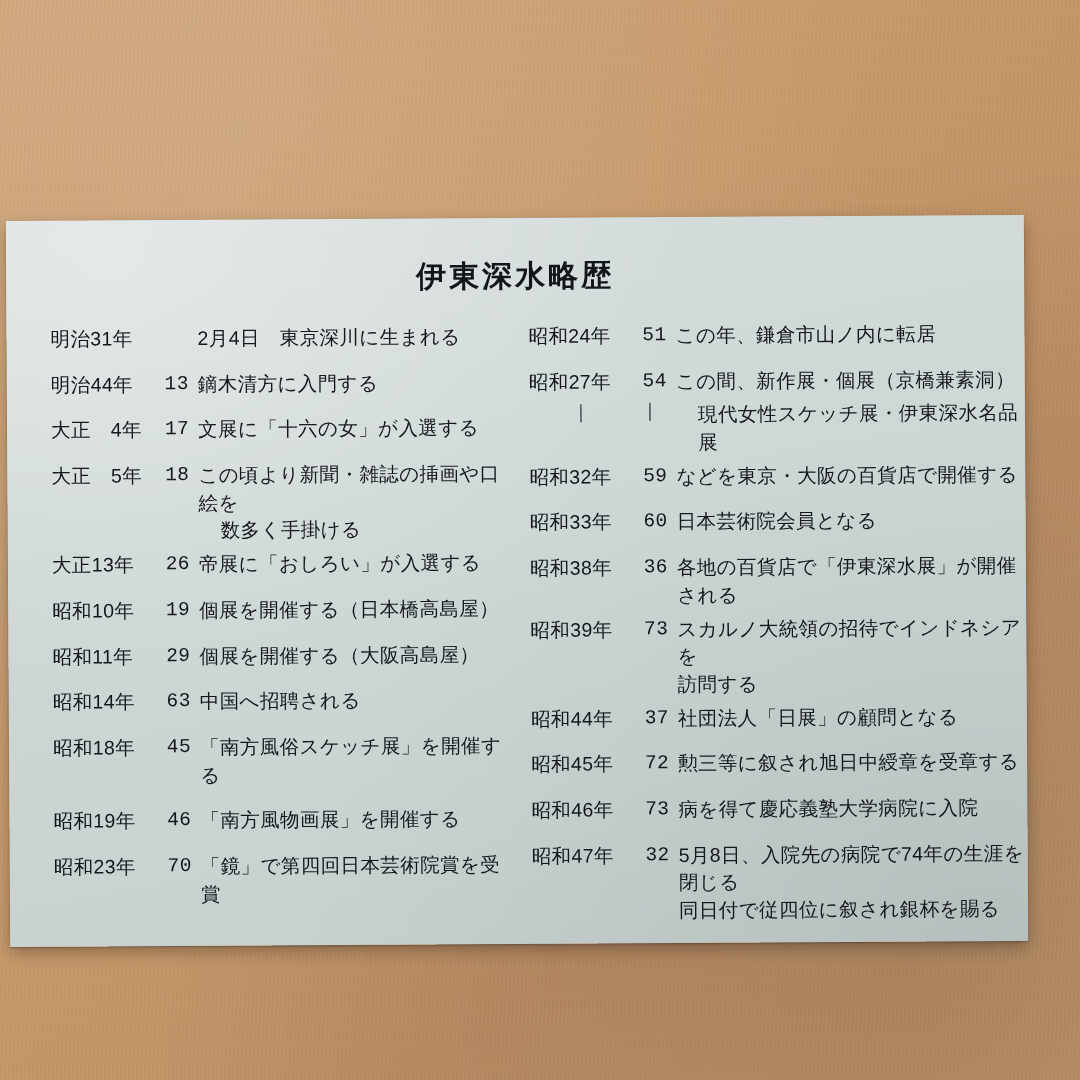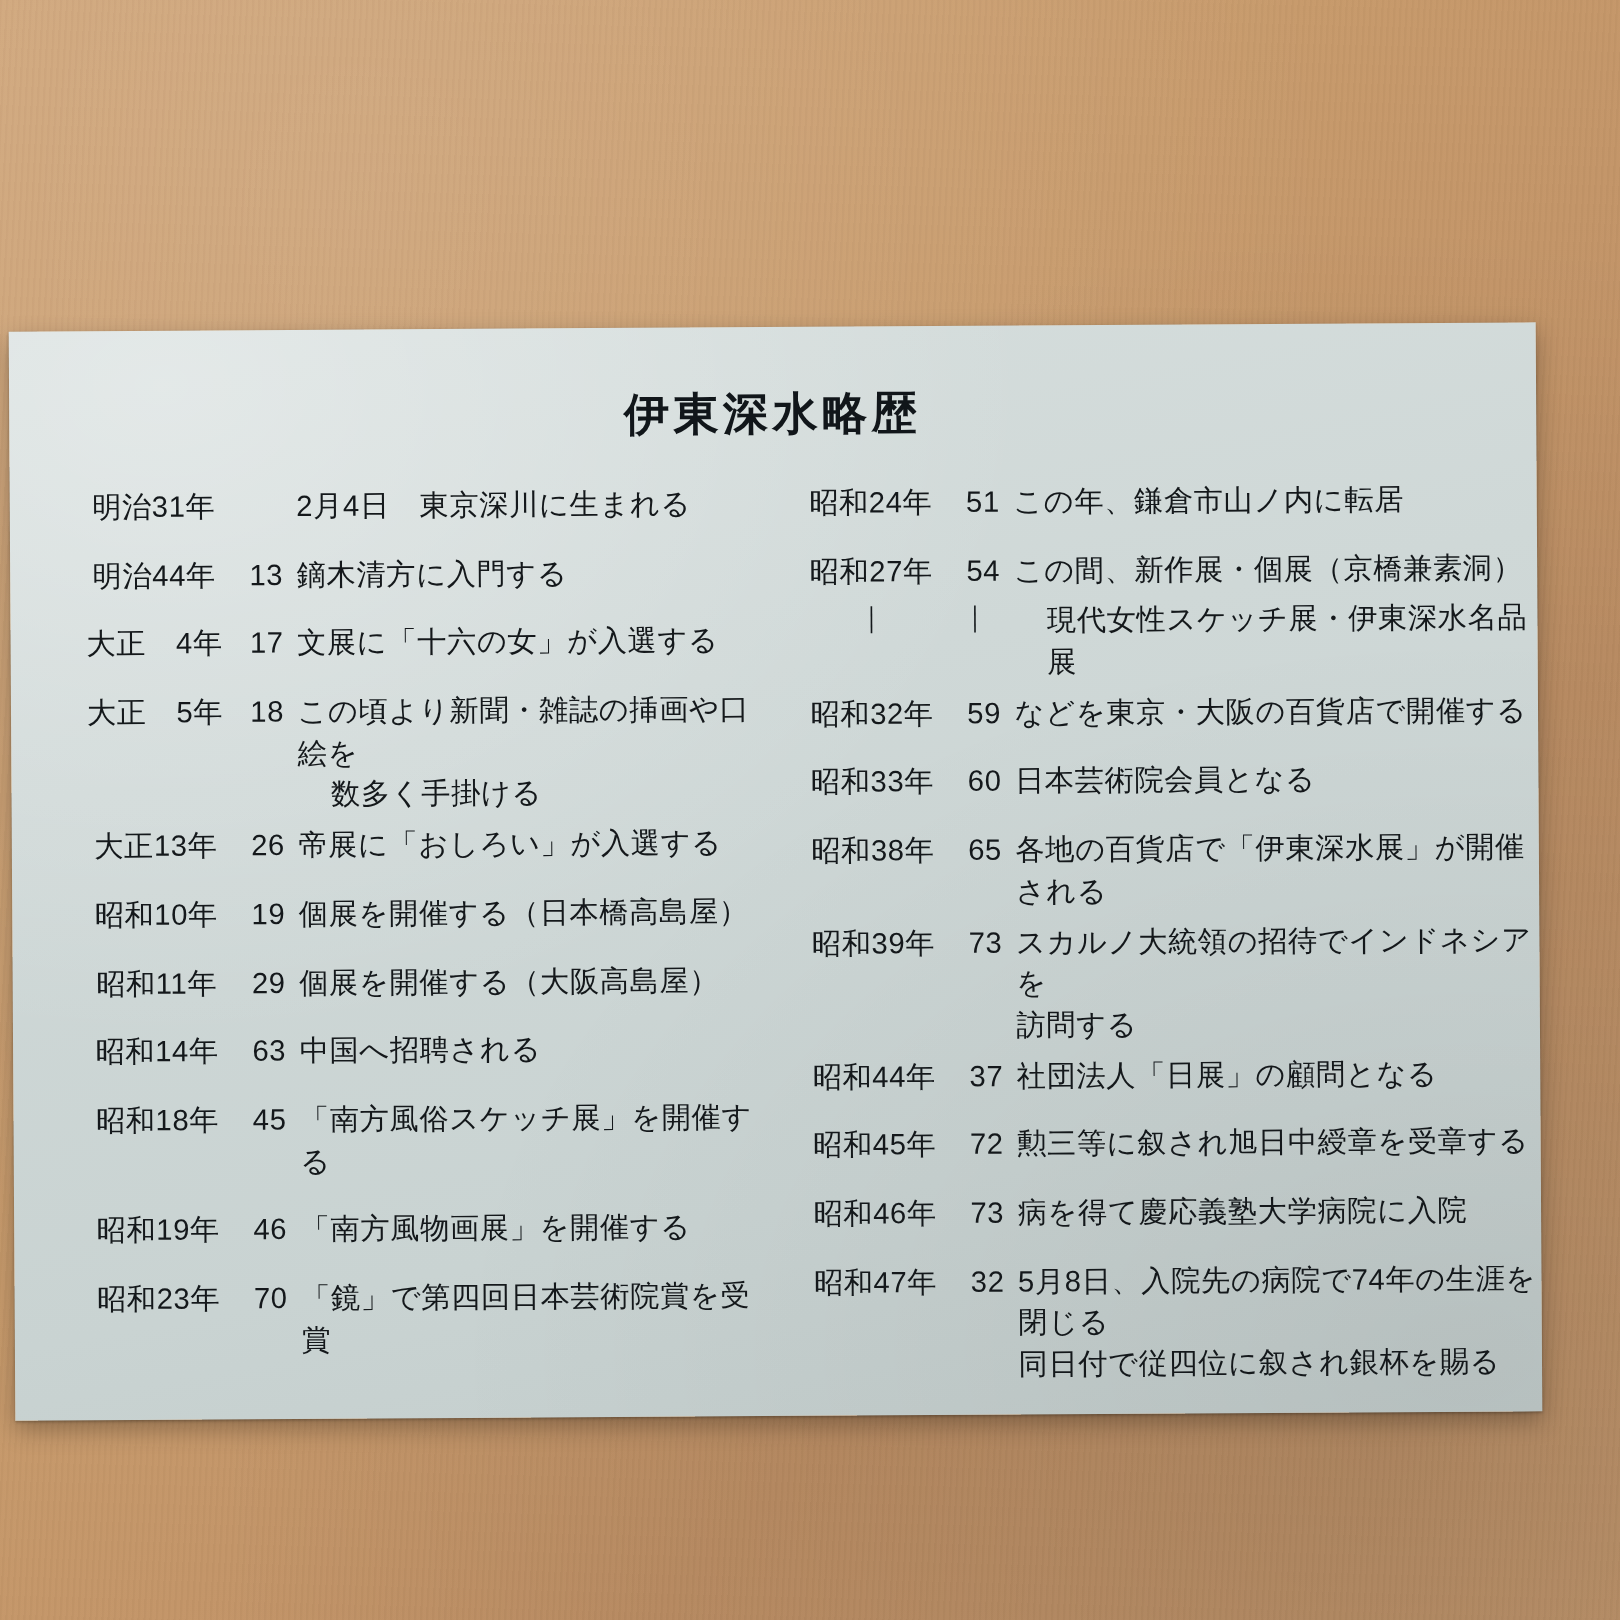--- a/index.html
+++ b/index.html
@@ -91,27 +91,28 @@
     display: flex;
     align-items: flex-start;
     margin-bottom: 18px;
     font-size: 19.5px;
     line-height: 1.42;
     letter-spacing: .4px;
   }
   .row.tight { margin-bottom: 6px; }
   .era {
     flex: 0 0 104px;
-    text-align: center;
+    text-align: left;
     white-space: pre;
   }
   .age {
     flex: 0 0 34px;
     text-align: right;
     padding-right: 9px;
+    font-family: Liberation Mono, monospace;
   }
   .desc {
     flex: 1 1 auto;
   }
   .desc .cont {
     display: block;
     padding-left: 22px;
   }
   .desc .cont.nopad { padding-left: 0; }
 
@@ -236,21 +237,21 @@
         </div>
 
         <div class="row">
           <span class="era">昭和33年</span>
           <span class="age">60</span>
           <span class="desc">日本芸術院会員となる</span>
         </div>
 
         <div class="row tight">
           <span class="era">昭和38年</span>
-          <span class="age">65</span>
+          <span class="age">36</span>
           <span class="desc">
             <span>各地の百貨店で「伊東深水展」が開催</span>
             <span class="cont nopad">される</span>
           </span>
         </div>
 
         <div class="row tight">
           <span class="era">昭和39年</span>
           <span class="age">73</span>
           <span class="desc">

